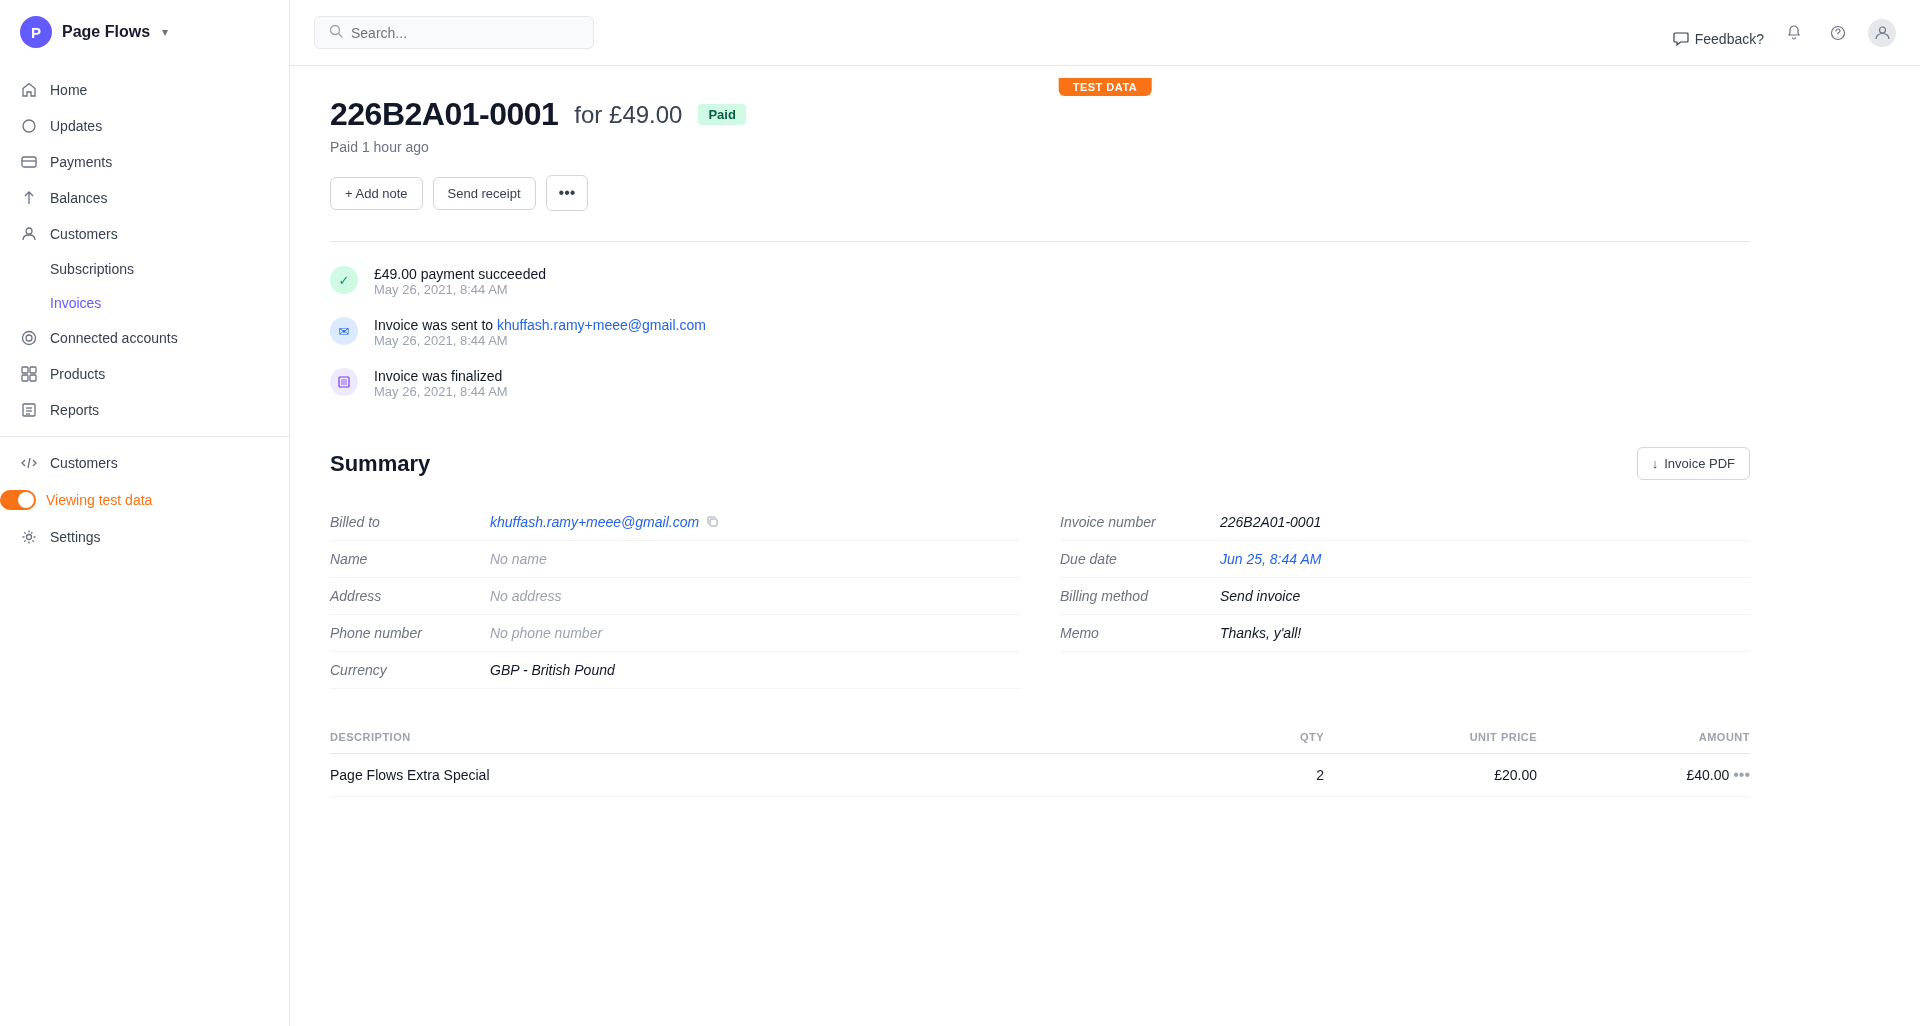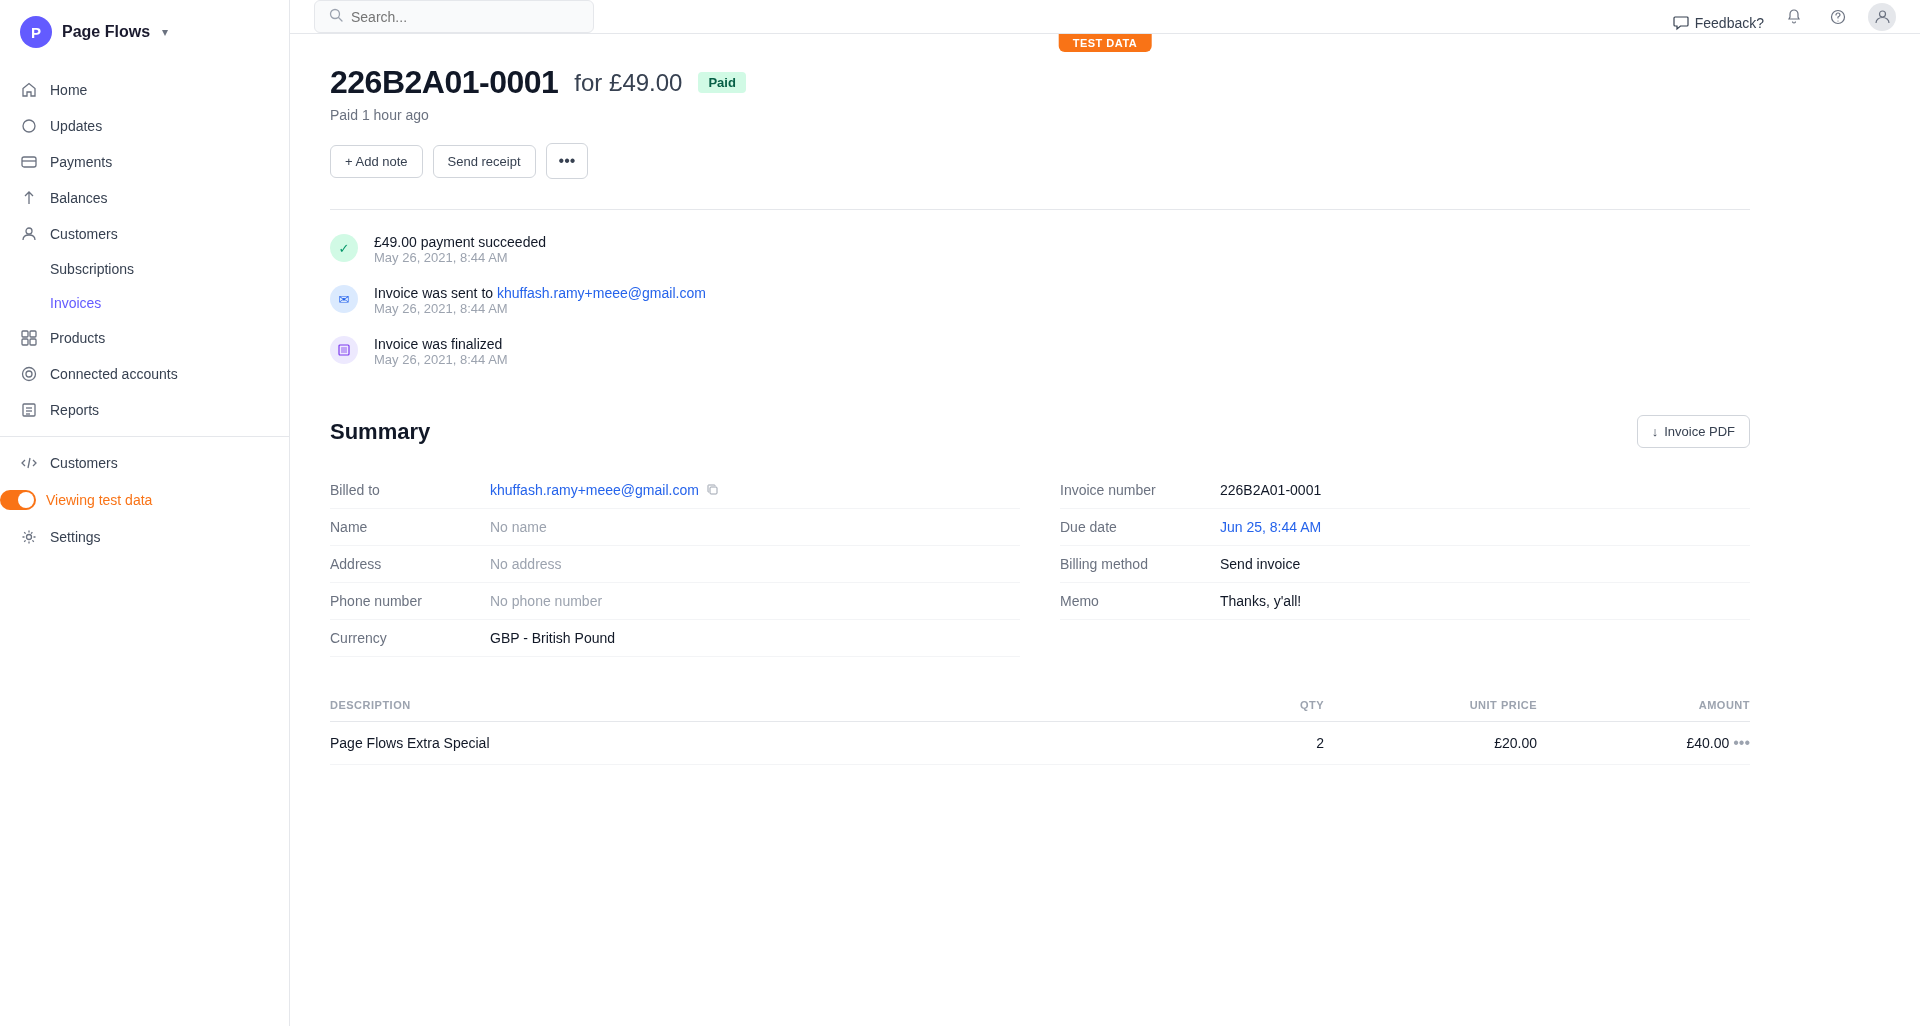--- a/index.html
+++ b/index.html
@@ -116,21 +116,21 @@
       flex-direction: column;
       overflow: hidden;
       background: #fff;
     }
 
     
     .topbar {
       display: flex;
       align-items: center;
       justify-content: space-between;
-      padding: 0 24px;
+      padding: 16px 24px;
       border-bottom: 1px solid #e5e7eb;
       background: #fff;
     }
     .search-box {
       display: flex;
       align-items: center;
       gap: 8px;
       background: #f9fafb;
       border: 1px solid #e5e7eb;
       border-radius: 6px;
@@ -186,21 +186,21 @@
     
     .page-content {
       flex: 1;
       overflow-y: auto;
       position: relative;
     }
 
     
     .test-data-banner {
       position: absolute;
-      top: 0;
+      top: 12px;
       left: 50%;
       transform: translateX(-50%);
       background: #f97316;
       color: #fff;
       font-size: 11px;
       font-weight: 700;
       letter-spacing: 0.5px;
       padding: 3px 14px;
       border-radius: 0 0 6px 6px;
       z-index: 10;
@@ -361,20 +361,21 @@
       display: grid;
       grid-template-columns: 1fr 1fr;
       gap: 0 40px;
       margin-bottom: 32px;
     }
     .summary-row {
       display: flex;
       align-items: flex-end;
       padding: 10px 0;
       border-bottom: 1px solid #f3f4f6;
+      font-style: italic;
     }
     .summary-label {
       width: 160px;
       flex-shrink: 0;
       color: #6b7280;
       font-size: 14px;
     }
     .summary-value {
       color: #111827;
       font-size: 14px;
@@ -488,37 +489,37 @@
       <span>Subscriptions</span>
     </div>
 
     <div class="nav-item sub-item active">
       <span>Invoices</span>
     </div>
 
     <div class="nav-item">
       <span class="nav-icon">
         <svg width="16" height="16" viewBox="0 0 16 16">
+          <circle cx="8" cy="8" r="3" stroke="#6b7280" stroke-width="1.3" fill="none"></circle>
+          <circle cx="8" cy="8" r="6.5" stroke="#6b7280" stroke-width="1.3" fill="none"></circle>
+        </svg>
+      </span>
+      <span>Connected accounts</span>
+    </div>
+
+    <div class="nav-item">
+      <span class="nav-icon">
+        <svg width="16" height="16" viewBox="0 0 16 16">
           <rect x="1" y="1" width="6" height="6" rx="1" stroke="#6b7280" stroke-width="1.3" fill="none"></rect>
           <rect x="9" y="1" width="6" height="6" rx="1" stroke="#6b7280" stroke-width="1.3" fill="none"></rect>
           <rect x="1" y="9" width="6" height="6" rx="1" stroke="#6b7280" stroke-width="1.3" fill="none"></rect>
           <rect x="9" y="9" width="6" height="6" rx="1" stroke="#6b7280" stroke-width="1.3" fill="none"></rect>
         </svg>
       </span>
       <span>Products</span>
-    </div>
-
-    <div class="nav-item">
-      <span class="nav-icon">
-        <svg width="16" height="16" viewBox="0 0 16 16">
-          <circle cx="8" cy="8" r="3" stroke="#6b7280" stroke-width="1.3" fill="none"></circle>
-          <circle cx="8" cy="8" r="6.5" stroke="#6b7280" stroke-width="1.3" fill="none"></circle>
-        </svg>
-      </span>
-      <span>Connected accounts</span>
     </div>
 
     <div class="nav-item">
       <span class="nav-icon">
         <svg width="16" height="16" viewBox="0 0 16 16">
           <rect x="2" y="2" width="12" height="12" rx="1" stroke="#6b7280" stroke-width="1.3" fill="none"></rect>
           <line x1="5" y1="6" x2="11" y2="6" stroke="#6b7280" stroke-width="1.3"></line>
           <line x1="5" y1="9" x2="11" y2="9" stroke="#6b7280" stroke-width="1.3"></line>
           <line x1="5" y1="12" x2="9" y2="12" stroke="#6b7280" stroke-width="1.3"></line>
         </svg>

